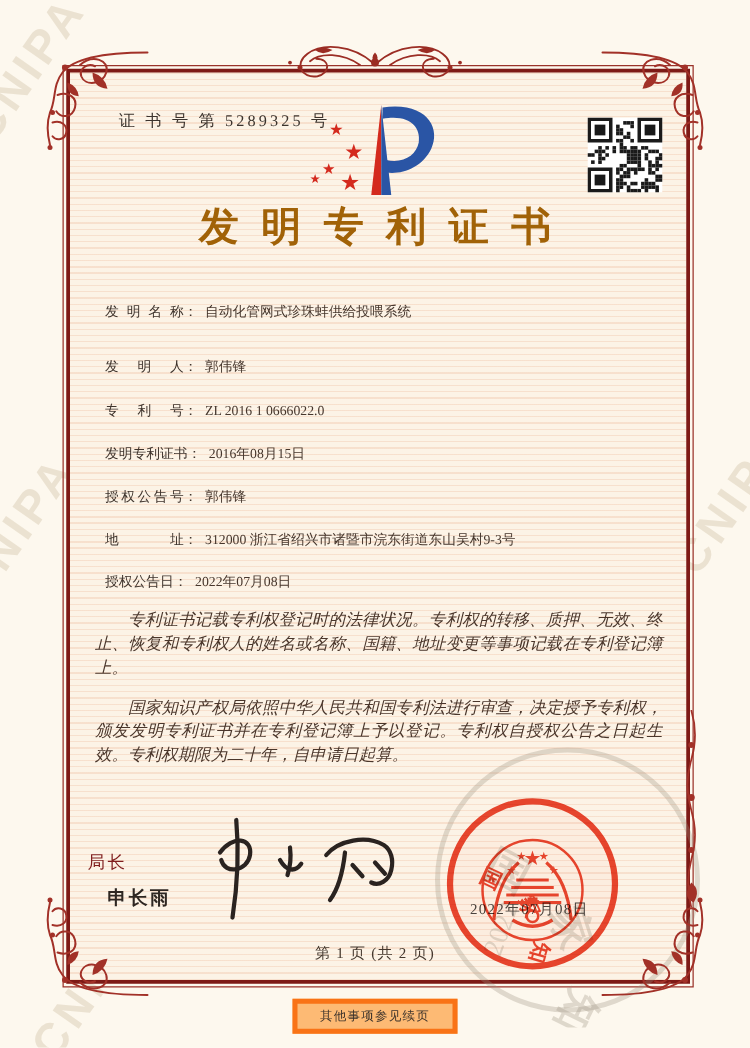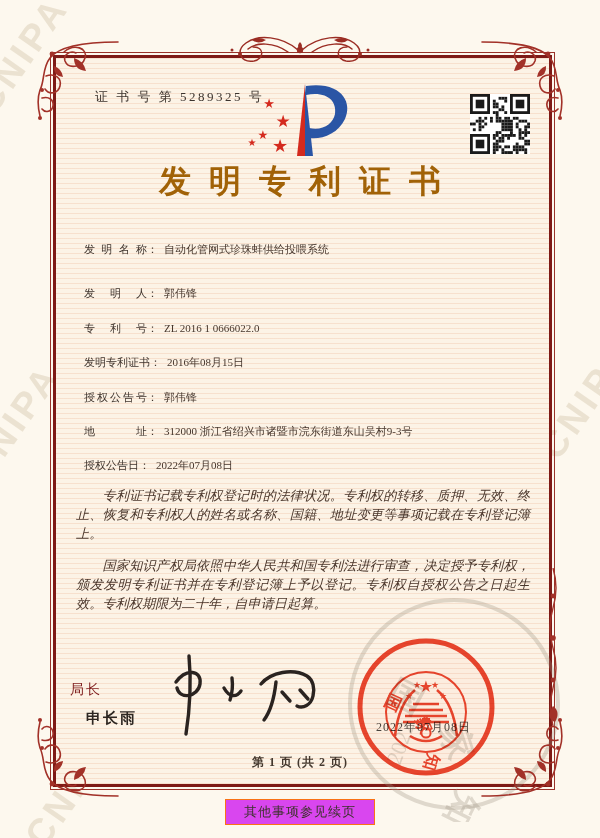--- a/index.html
+++ b/index.html
@@ -64,24 +64,24 @@
     color:#2e2722;z-index:5;letter-spacing:2px;font-weight:bold;}
   .sig{position:absolute;left:158px;top:648px;z-index:5;}
 
   .ghost-seal{position:absolute;left:336px;top:586px;z-index:3;opacity:.9;}
   .seal-date{position:absolute;left:376px;top:719px;font-size:12px;
     color:#4a443e;letter-spacing:1px;z-index:4;}
   .seal{position:absolute;left:355px;top:636px;z-index:5;opacity:.92;
     mix-blend-mode:multiply;}
 
   .page-info{position:absolute;left:0;right:0;top:754px;text-align:center;
-    font-size:12px;color:#44382e;z-index:5;letter-spacing:1px;font-weight:bold;}
+    font-size:12px;color:#44382e;z-index:5;letter-spacing:1px;}
   .note-box{position:absolute;left:50%;transform:translateX(-50%);top:799px;
-    background:#d946ef;border:1px solid #f97316;padding:3px 18px;
-    font-size:13px;color:#3b322b;z-index:7;white-space:nowrap;letter-spacing:1px;}
+    background:#fdba74;border:4px solid #f97316;padding:3px 18px;
+    font-size:10px;color:#3b322b;z-index:7;white-space:nowrap;letter-spacing:1px;}
 </style>
 </head>
 <body>
 
 <svg width="0" height="0" style="position:absolute" aria-hidden="true">
   <defs>
     <g id="corner-orn" fill="none" stroke="#a23128" stroke-width="1.6" stroke-linecap="round">
       <path d="M88,10 C58,10 30,13 20,26 C12,36 15,48 10,58 C8,64 7,72 10,84"></path>
       <path d="M34,20 c10,-9 24,-4 21,6 c-3,10 -17,11 -20,3 c-2,-6 5,-11 11,-8"></path>
       <path d="M16,44 c9,-3 16,2 14,10 c-2,8 -11,9 -15,3"></path>

